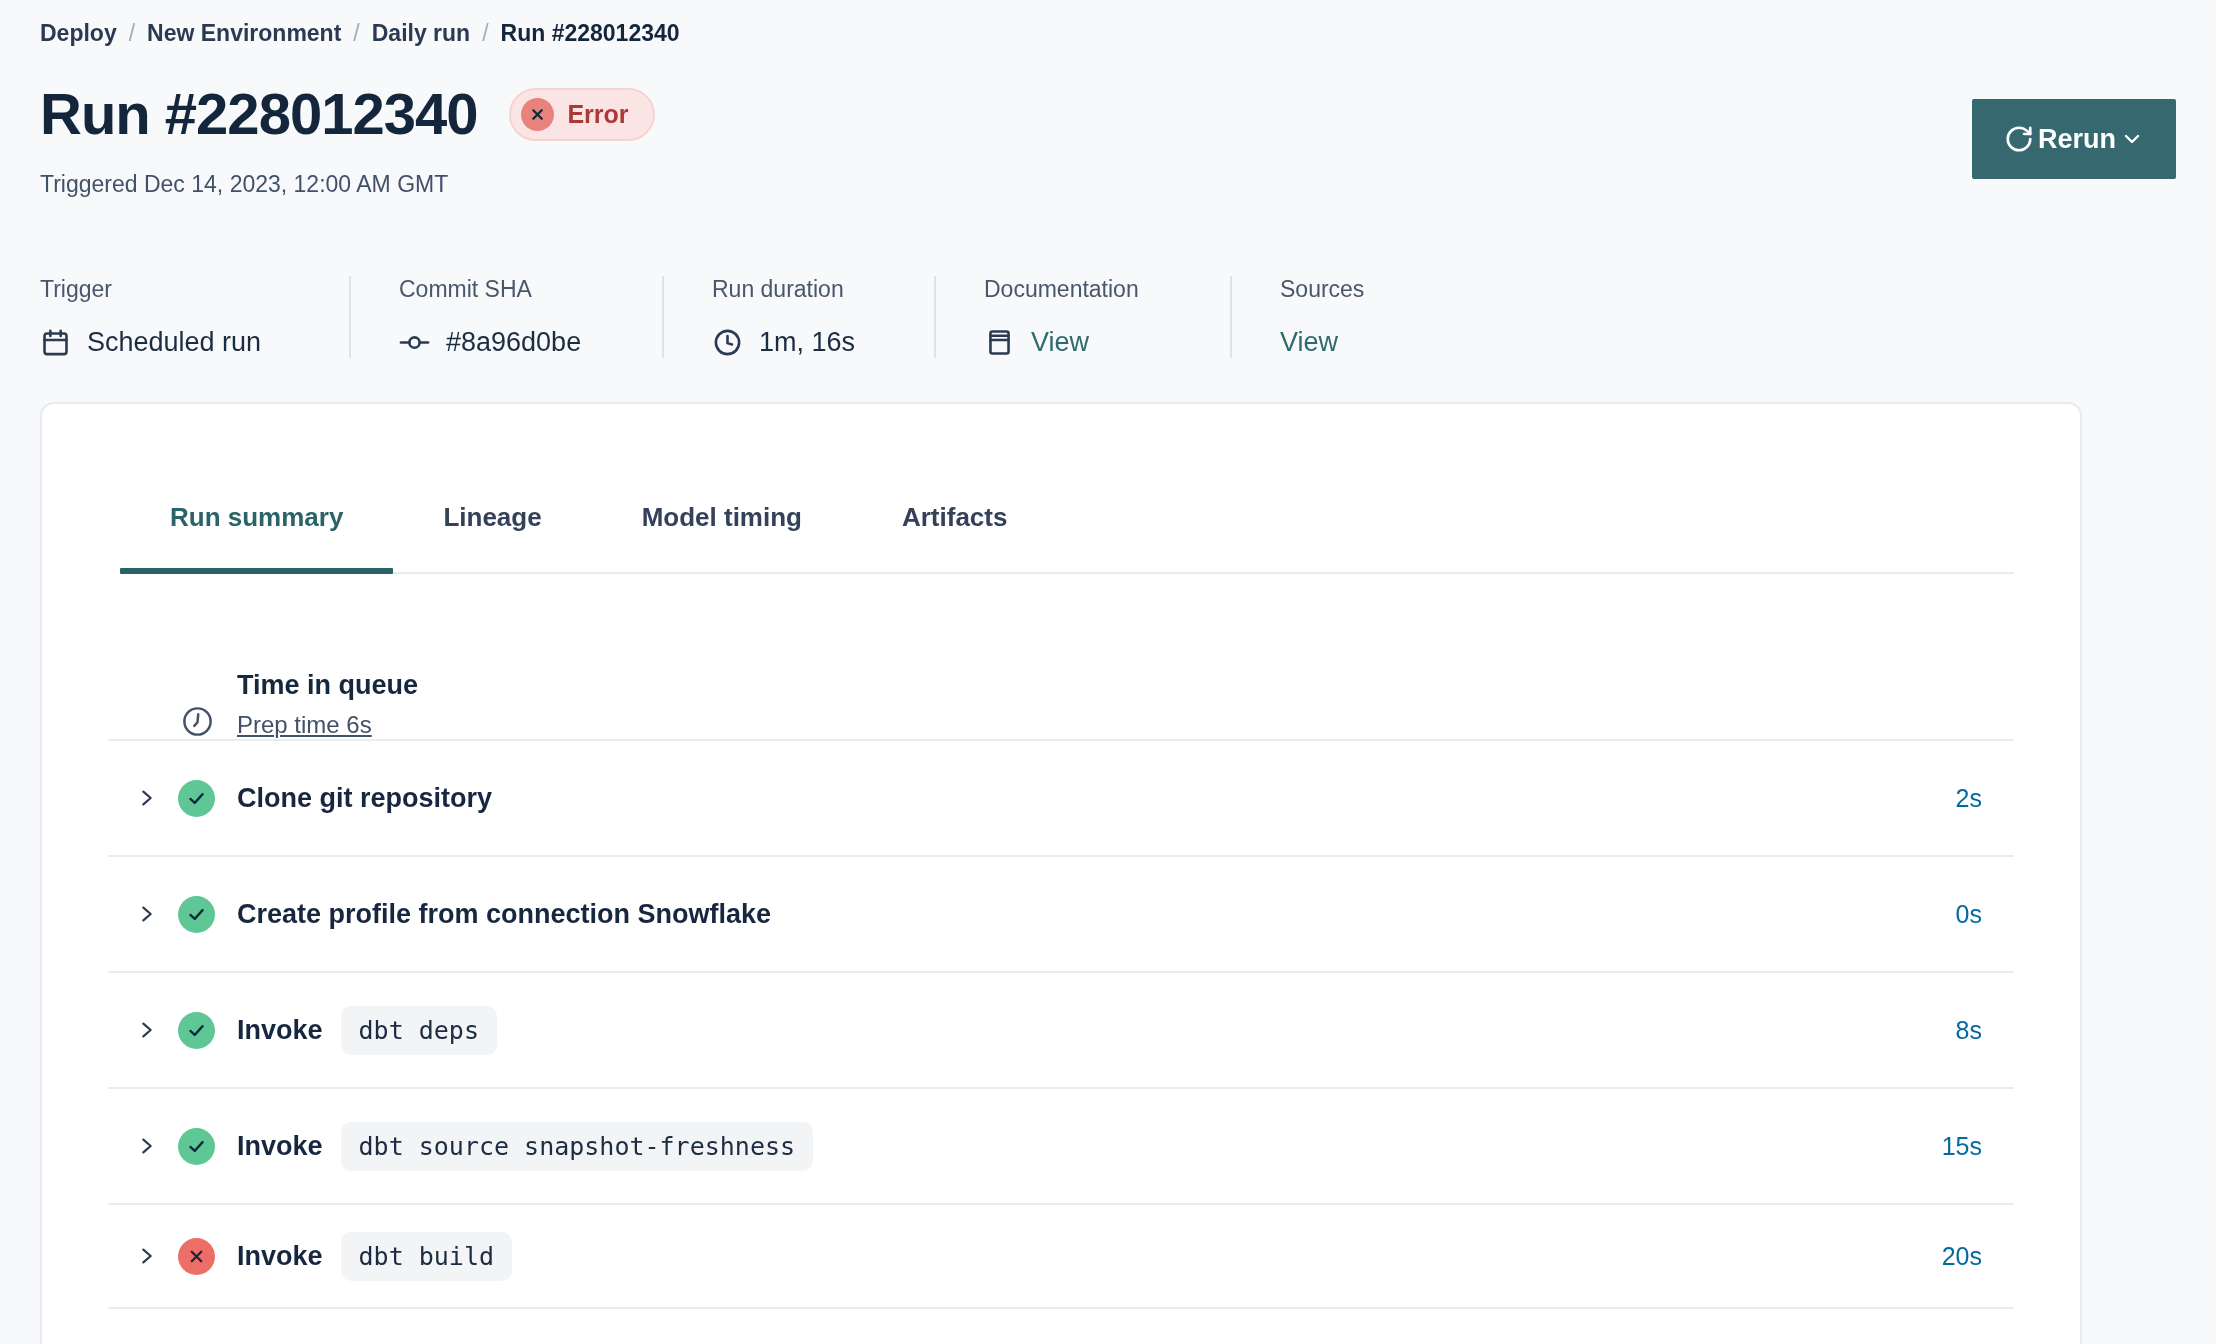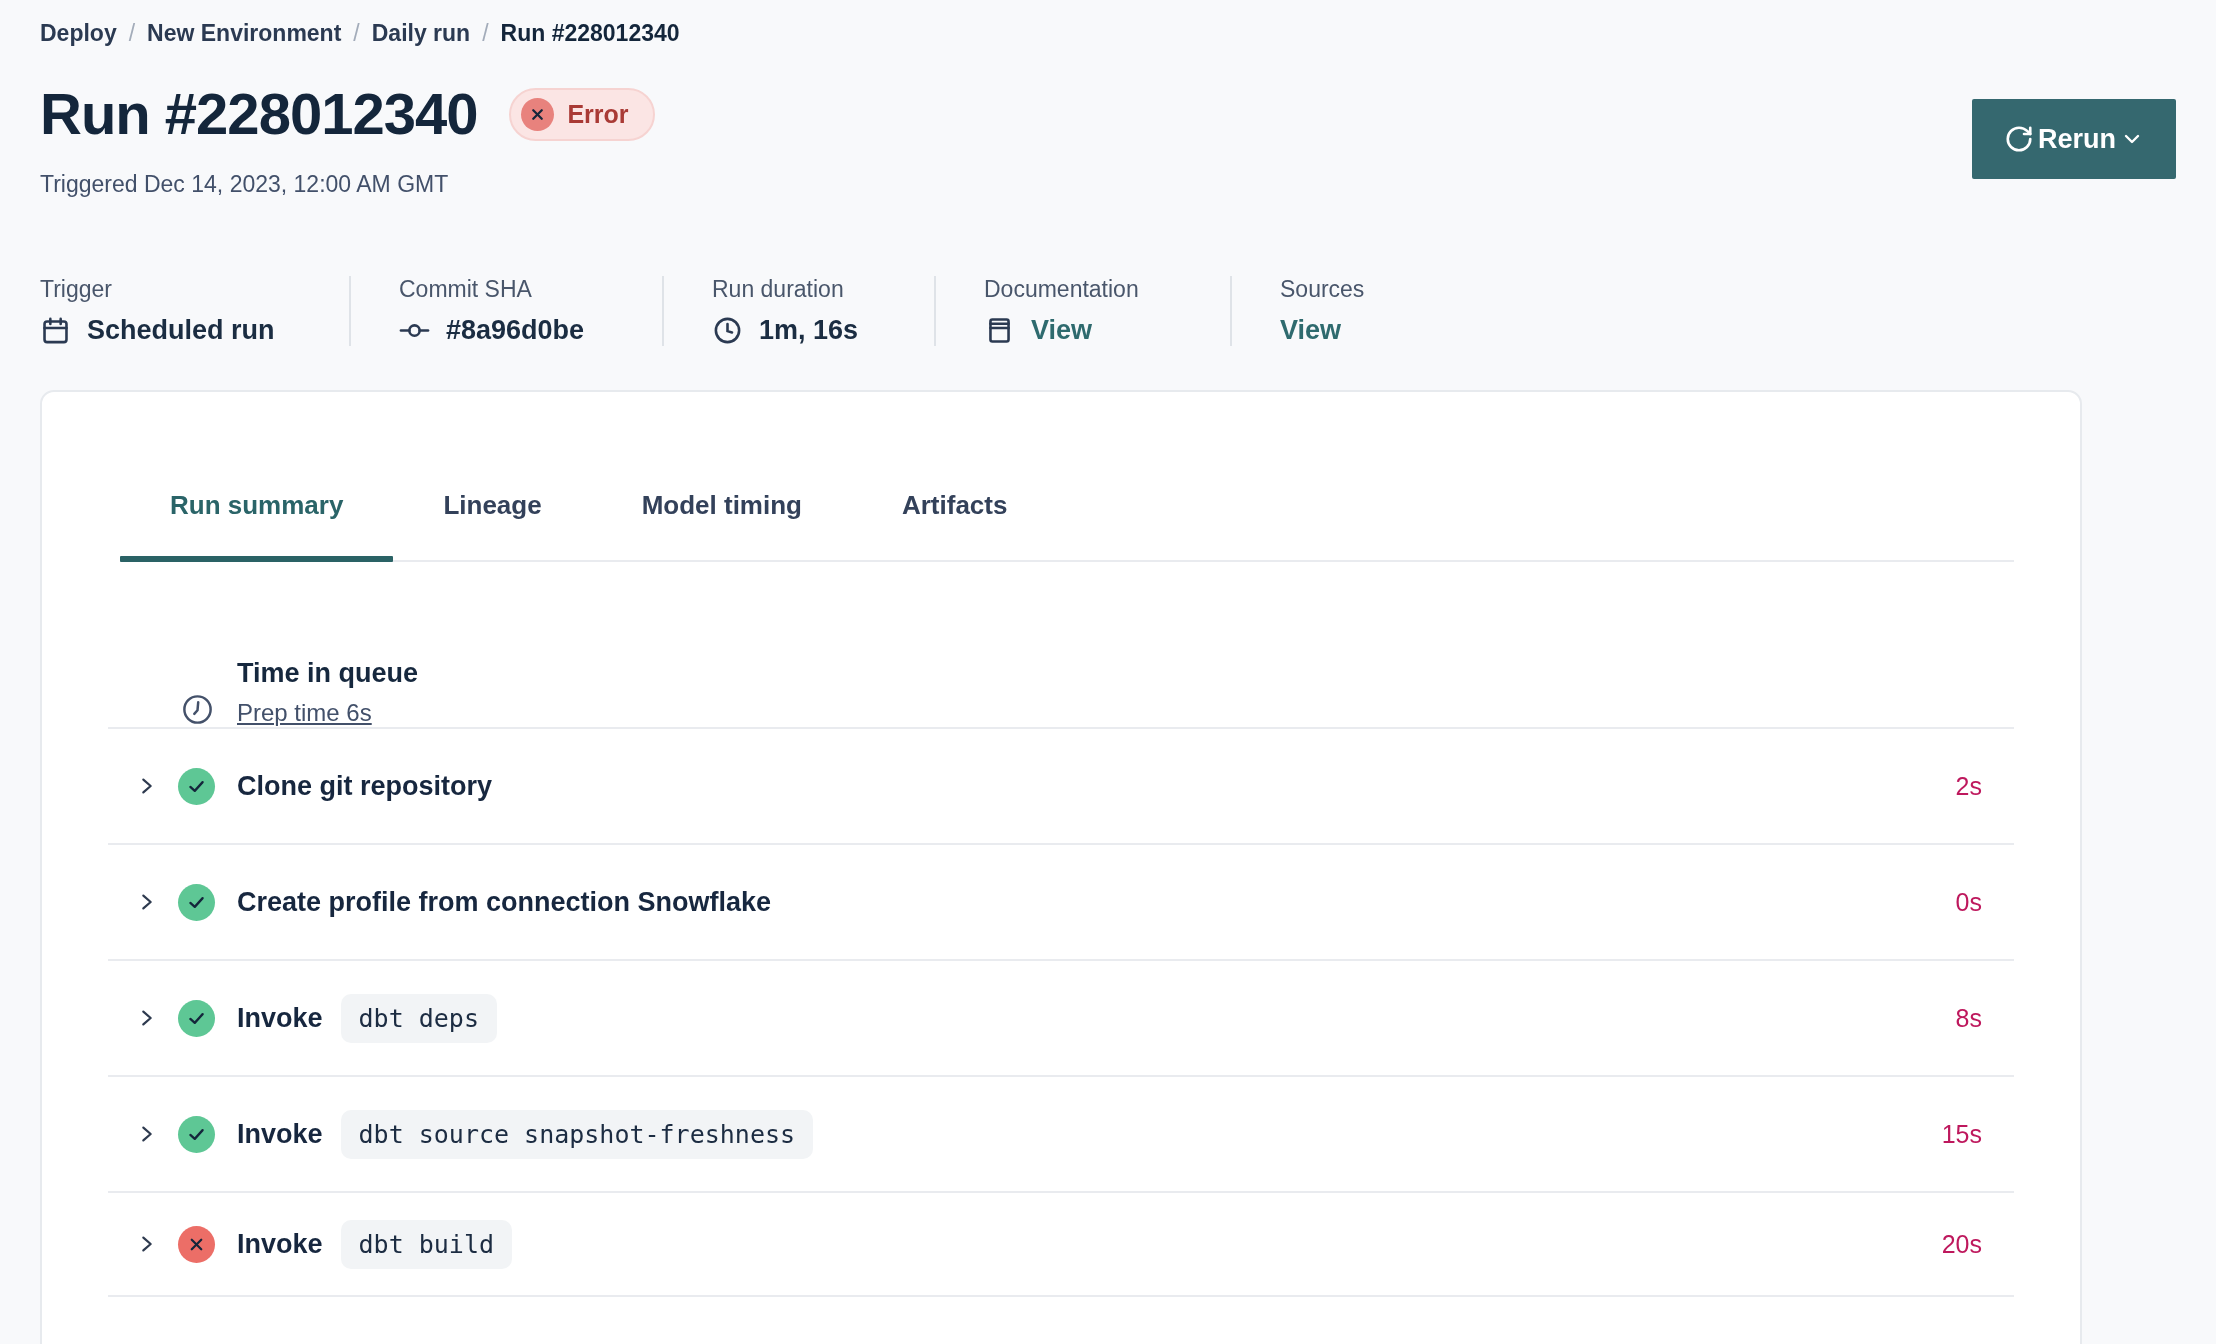--- a/index.html
+++ b/index.html
@@ -25,21 +25,21 @@
   .rerun-btn { margin-left:auto; margin-top:16px; height:80px; padding:0 32px; background:#35686f; border:none; border-radius:2px; color:#ffffff; display:flex; align-items:center; gap:4px; font-family:inherit; font-size:27px; font-weight:600; cursor:pointer; }
   
   .meta-row { display:flex; margin:78px 40px 0 40px; }
   .meta-col { display:flex; flex-direction:column; }
   .meta-col.c1 { width:309px; }
   .meta-col.c2 { width:313px; }
   .meta-col.c3 { width:272px;justify-content:space-between; }
   .meta-col.c4 { width:296px; }
   .meta-col.divided { border-left:2px solid #dfe3e8; padding-left:48px; }
   .meta-label { font-size:23px; color:#49566b; }
-  .meta-value { margin-top:12px; display:flex; align-items:center; gap:16px; font-size:27px; font-weight:700; color:#1b2d42; }
+  .meta-value { margin-top:24px; display:flex; align-items:center; gap:16px; font-size:27px; font-weight:400; color:#1b2d42; }
   .meta-value .micon { display:flex; color:#2b3a52; }
   .meta-value.link { color:#2e6a6e; cursor:pointer; }
   
   .card { margin:44px 40px 0 40px; width:2042px; height:980px; background:#ffffff; border:2px solid #e7eaee; border-radius:14px; padding:0 66px; }
   
   .tabs { display:flex; margin-left:12px; padding-top:96px; border-bottom:2px solid #e9ebef; }
   .tab { position:relative; padding:0 50px 38px 50px; font-size:26px; font-weight:600; color:#33415a; line-height:34px; cursor:pointer; }
   .tab.active { color:#2a6468; }
   .tab.active::after { content:""; position:absolute; left:0; right:0; bottom:-2px; height:6px; background:#2a6265; border-radius:1px; }
   
@@ -50,21 +50,21 @@
   
   .row { display:flex; align-items:center; height:116px; border-bottom:2px solid #e9ebef; padding:0 4px 0 28px; cursor:pointer; }
   .row:last-child { height:104px; }
   .chev { display:flex; color:#2e3a4f; width:22px; }
   .status { width:37px; height:37px; border-radius:50%; display:flex; align-items:center; justify-content:center; margin-left:20px; flex:none; }
   .status.success { background:#5ec795; }
   .status.error { background:#ec6e67; }
   .row-title { margin-left:22px; font-size:27px; font-weight:700; color:#17273f; }
   .chip { margin-left:18px; font-family:"DejaVu Sans Mono", monospace; font-size:25px; color:#1c2c42; background:#f2f4f6; border-radius:10px; padding:10px 18px; }
   .chip:empty { display:none; }
-  .row-time { margin-left:auto; font-size:25px; color:#be185d; padding-right:28px; }
+  .row-time { margin-left:auto; font-size:25px; color:#0369a1; padding-right:28px; }
   svg { display:block; }
 </style>
 </head>
 <body>
 
 <div class="page">
 
   <nav class="breadcrumb">
     <span class="crumb">Deploy</span>
     <span class="sep">/</span>

